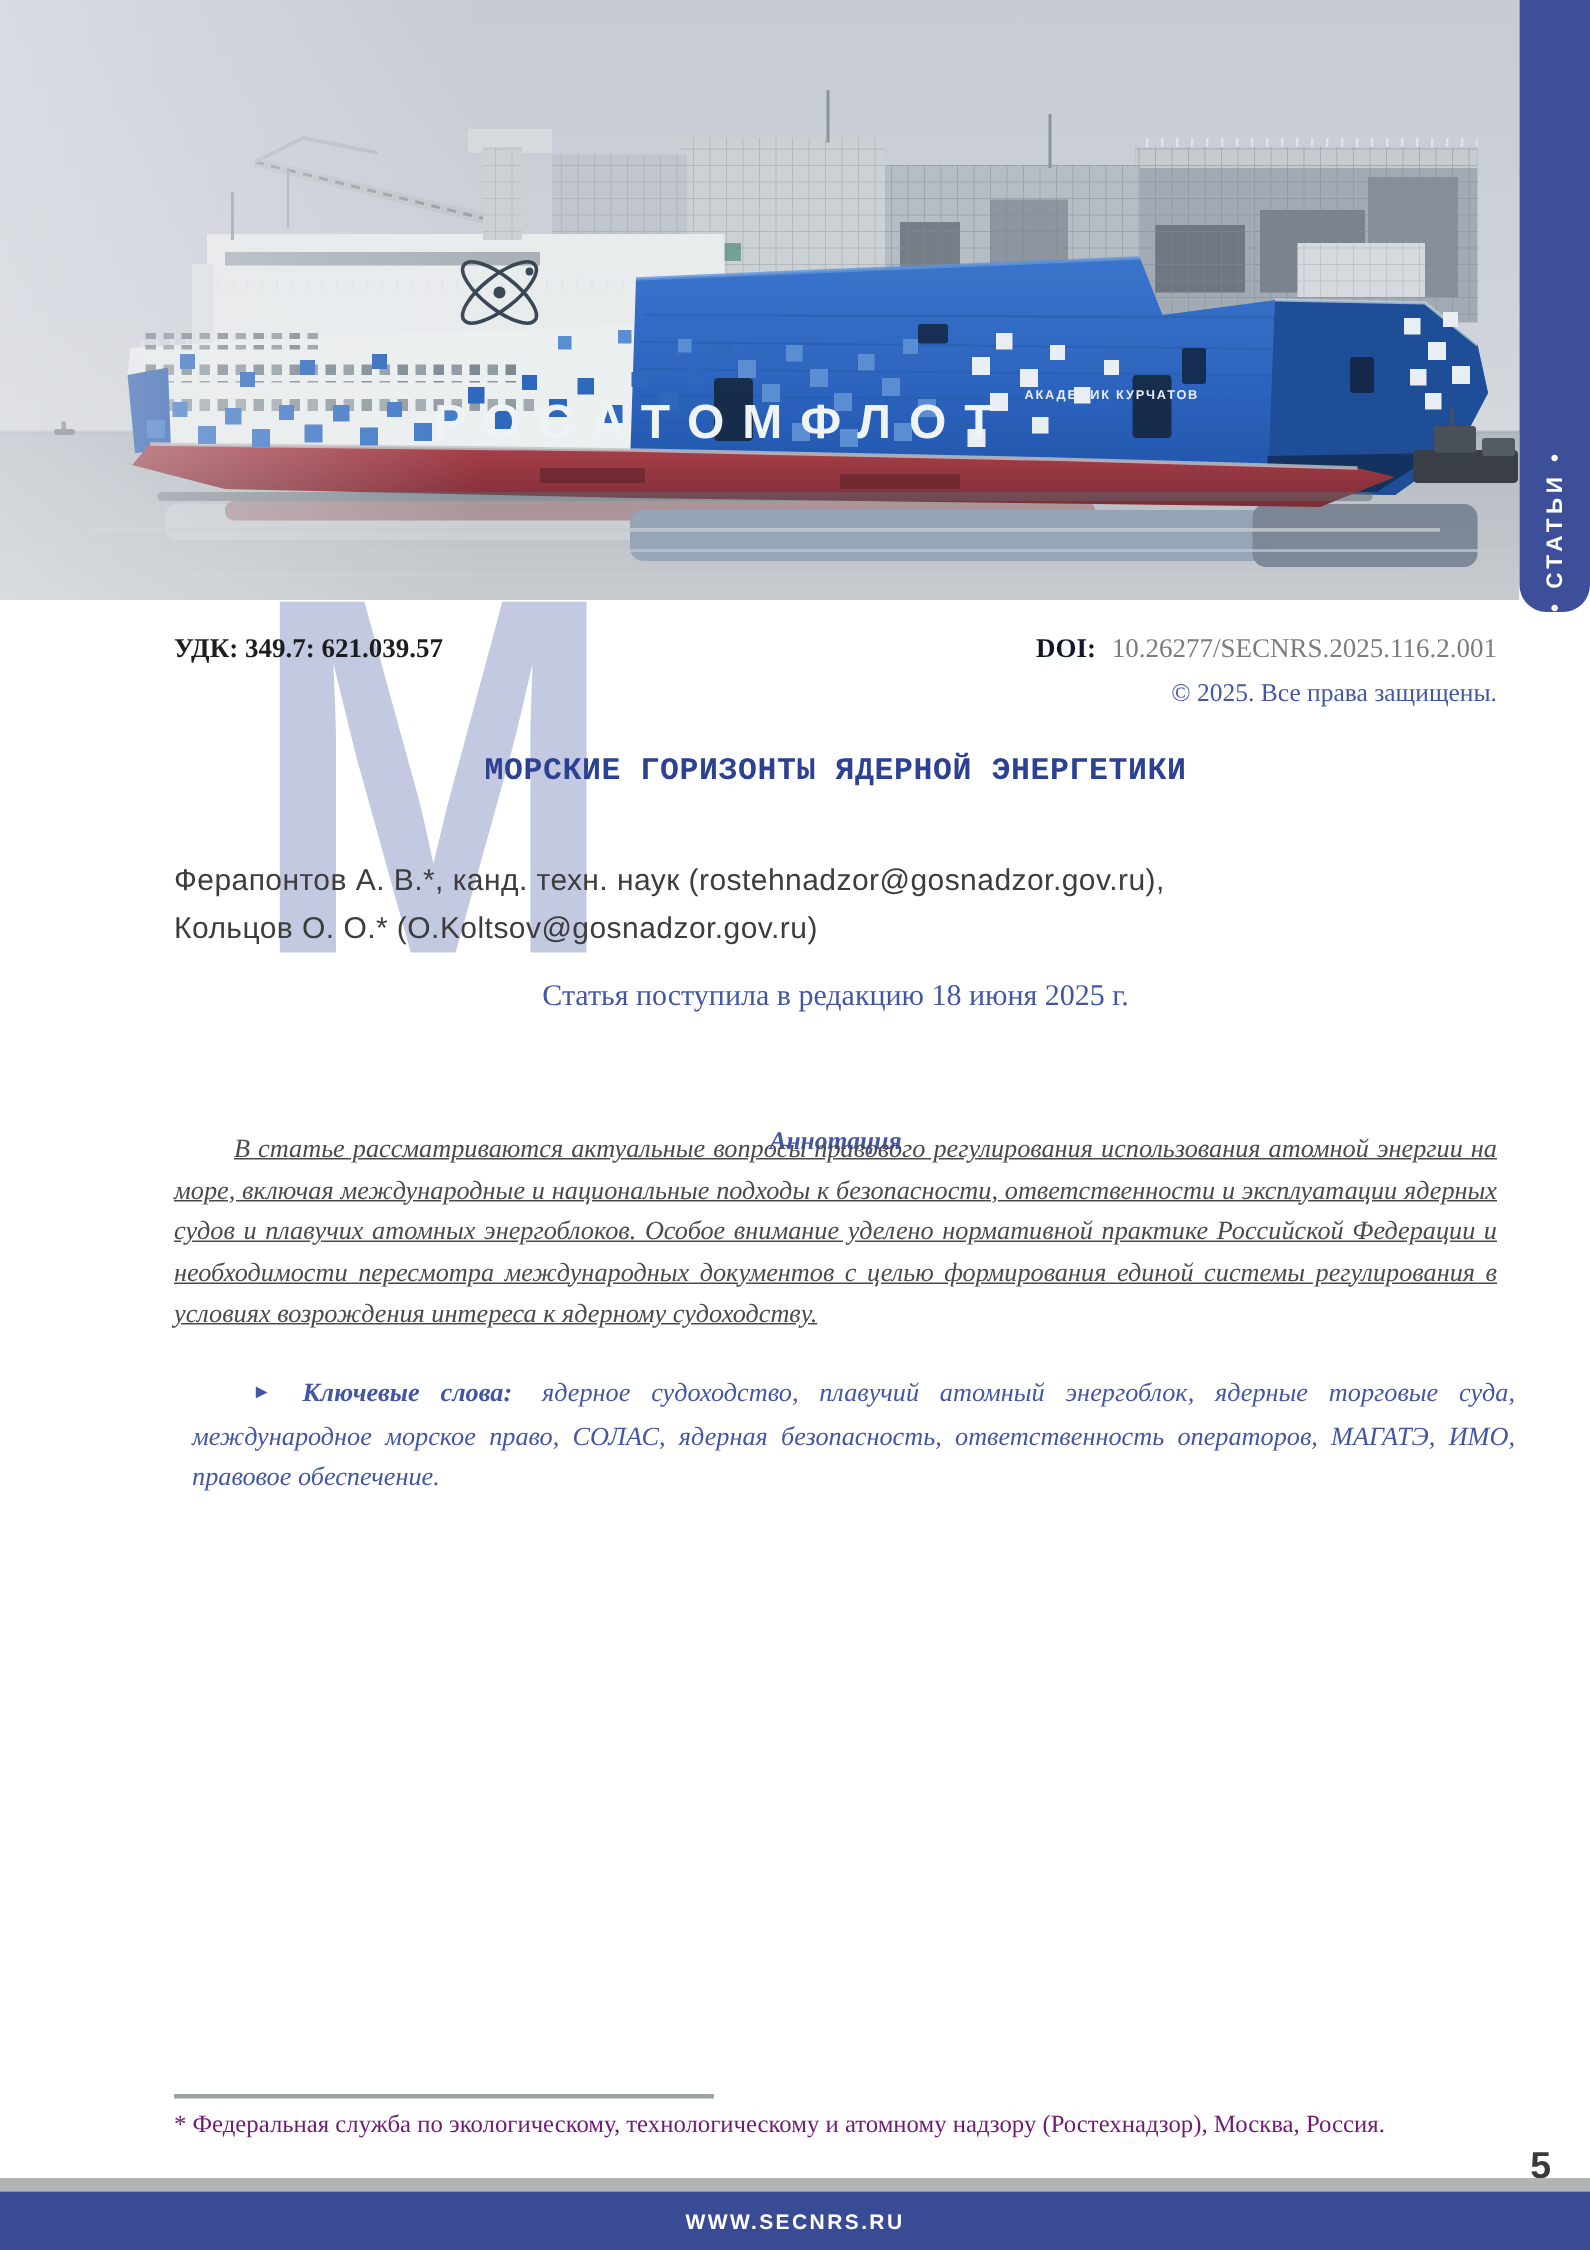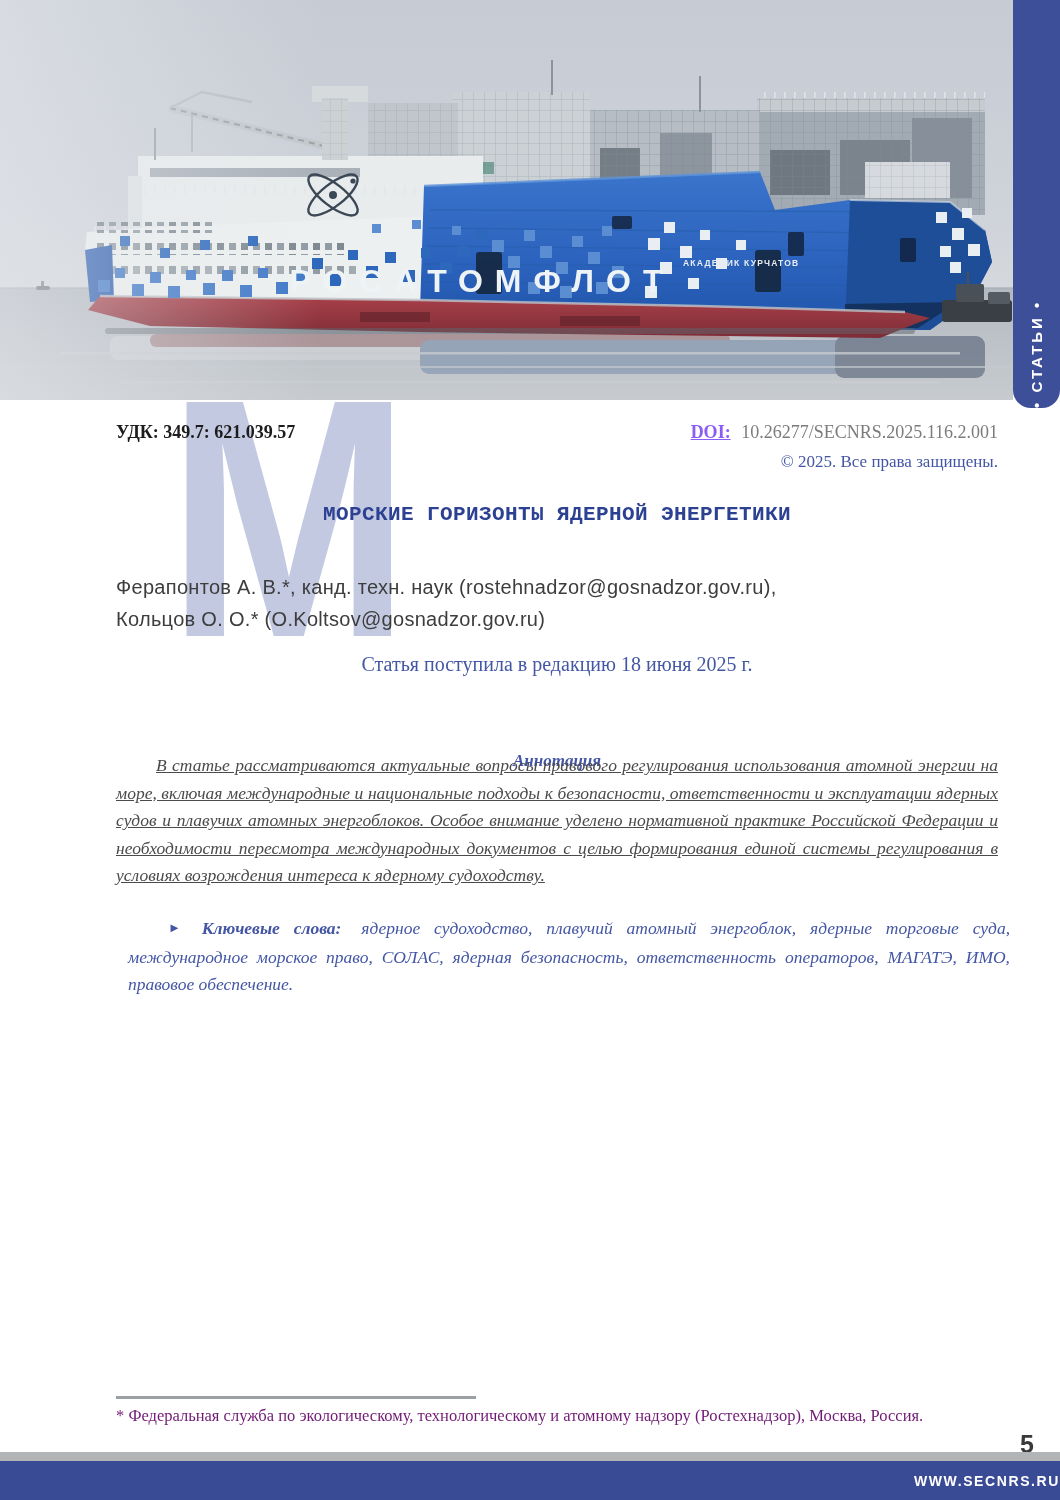--- a/index.html
+++ b/index.html
@@ -26,21 +26,21 @@
     font-family:"Liberation Sans",sans-serif;font-weight:700;font-size:340px;line-height:1;
     color:rgba(143,156,201,0.55);transform:scaleX(0.86);transform-origin:left top;
     pointer-events:none;
   }
   
   .content{position:absolute;left:16px;top:0;width:1060px;height:1128px;z-index:3;}
   .udk{
     position:absolute;left:100px;top:422px;font-weight:700;font-size:18px;color:#1d1d1d;
   }
   .doi-line{position:absolute;right:78px;top:422px;font-size:18px;text-align:right;}
-  .doi-label{font-weight:700;color:#8b5cf6;text-decoration:underline;}
+  .doi-label{font-weight:700;color:#0f172a;}
   .doi-value{color:#7c7c7c;margin-left:6px;}
   .copyright{position:absolute;right:78px;top:452px;font-size:17px;color:#4356a5;text-align:right;}
   .title{
     position:absolute;left:100px;top:503px;width:882px;text-align:center;
     font-family:Liberation Mono, monospace;font-weight:700;font-size:21px;color:#2c4192;
     letter-spacing:0.4px;
   }
   .authors{
     position:absolute;left:100px;top:571px;width:882px;text-align:left;
     font-family:"Liberation Sans",sans-serif;font-size:20px;color:#3d3d3d;line-height:32px;
@@ -72,21 +72,21 @@
   .footnote{
     position:absolute;left:100px;top:1406px;width:900px;font-size:16.5px;color:#701a75;
   }
   .page-number{
     position:absolute;right:42px;top:1430px;font-family:"Liberation Sans",sans-serif;
     font-weight:700;font-size:25px;color:#3a3a3a;
   }
   .gray-strip{position:absolute;left:0;top:1452px;width:1060px;height:9px;background:#b2b4b6;z-index:3;}
   .footer-bar{
     position:absolute;left:0;top:1461px;width:1060px;height:39px;background:#3a4b96;z-index:3;
-    display:flex;align-items:center;justify-content:flex-end;
+    display:flex;align-items:center;justify-content:center;
   }
   .footer-url{
     color:#ffffff;font-family:"Liberation Sans",sans-serif;font-weight:700;font-size:14px;
     letter-spacing:1.6px;
   }
 </style>
 </head>
 <body>
 
 <div class="photo-wrap">

